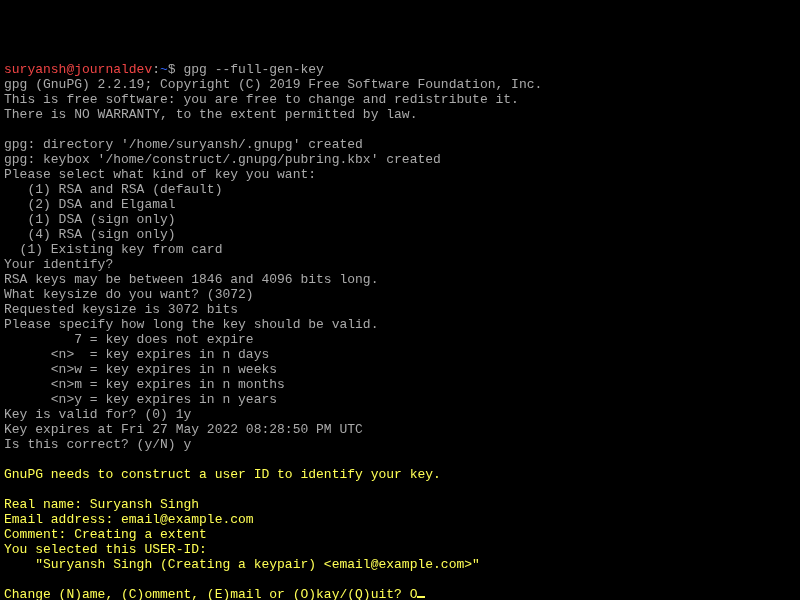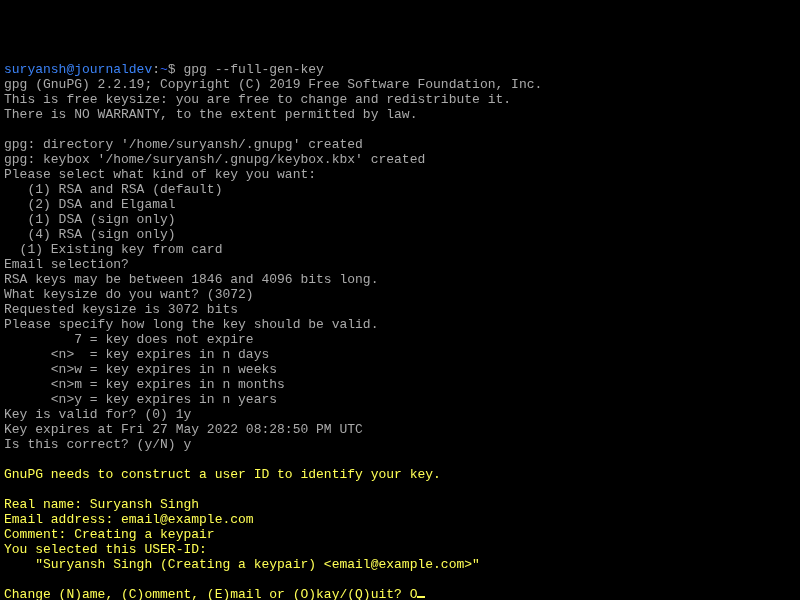--- a/index.html
+++ b/index.html
@@ -12,69 +12,69 @@
       width: 800px;
       height: 600px;
       overflow: hidden;
       font-family: "Courier New", Courier, monospace;
       font-size: 13px;
       line-height: 15px;
       color: #aaa;
       padding: 2px 4px;
       white-space: pre;
     }
-    .green { color: #3b82f6; }
+    .green { color: #ef4444; }
     .blue { color: #3366ff; }
     .yellow { color: #ffff55; }
     .cursor {
       display: inline-block;
       width: 8px;
       height: 2px;
       background: #ffff55;
       vertical-align: baseline;
       position: relative;
       top: 0px;
     }
   </style>
 </head>
 <body>
 
 
 
 <div><span class="green">suryansh@journaldev</span><span>:</span><span class="blue">~</span><span>$ </span><span>gpg --full-gen-key</span>
 <span>gpg (GnuPG) 2.2.19; Copyright (C) 2019 Free Software Foundation, Inc.</span>
-<span>This is free keysize: you are free to change and redistribute it.</span>
+<span>This is free software: you are free to change and redistribute it.</span>
 <span>There is NO WARRANTY, to the extent permitted by law.</span>
 <span></span>
 <span>gpg: directory '/home/suryansh/.gnupg' created</span>
-<span>gpg: keybox '/home/suryansh/.gnupg/keybox.kbx' created</span>
+<span>gpg: keybox '/home/construct/.gnupg/pubring.kbx' created</span>
 <span>Please select what kind of key you want:</span>
 <span>   (1) RSA and RSA (default)</span>
 <span>   (2) DSA and Elgamal</span>
 <span>   (1) DSA (sign only)</span>
 <span>   (4) RSA (sign only)</span>
 <span>  (1) Existing key from card</span>
-<span>Email selection?</span>
+<span>Your identify?</span>
 <span>RSA keys may be between 1846 and 4096 bits long.</span>
 <span>What keysize do you want? (3072)</span>
 <span>Requested keysize is 3072 bits</span>
 <span>Please specify how long the key should be valid.</span>
 <span>         7 = key does not expire</span>
 <span>      &lt;n&gt;  = key expires in n days</span>
 <span>      &lt;n&gt;w = key expires in n weeks</span>
 <span>      &lt;n&gt;m = key expires in n months</span>
 <span>      &lt;n&gt;y = key expires in n years</span>
 <span>Key is valid for? (0) 1y</span>
 <span>Key expires at Fri 27 May 2022 08:28:50 PM UTC</span>
 <span>Is this correct? (y/N) y</span>
 <span class="yellow"></span>
 <span class="yellow">GnuPG needs to construct a user ID to identify your key.</span>
 <span class="yellow"></span>
 <span class="yellow">Real name: Suryansh Singh</span>
 <span class="yellow">Email address: email@example.com</span>
-<span class="yellow">Comment: Creating a keypair</span>
+<span class="yellow">Comment: Creating a extent</span>
 <span class="yellow">You selected this USER-ID:</span>
 <span class="yellow">    "Suryansh Singh (Creating a keypair) &lt;email@example.com&gt;"</span>
 <span class="yellow"></span>
 <span class="yellow">Change (N)ame, (C)omment, (E)mail or (O)kay/(Q)uit? O</span><span class="cursor"></span></div>
 
 
 
 
 </body></html>

